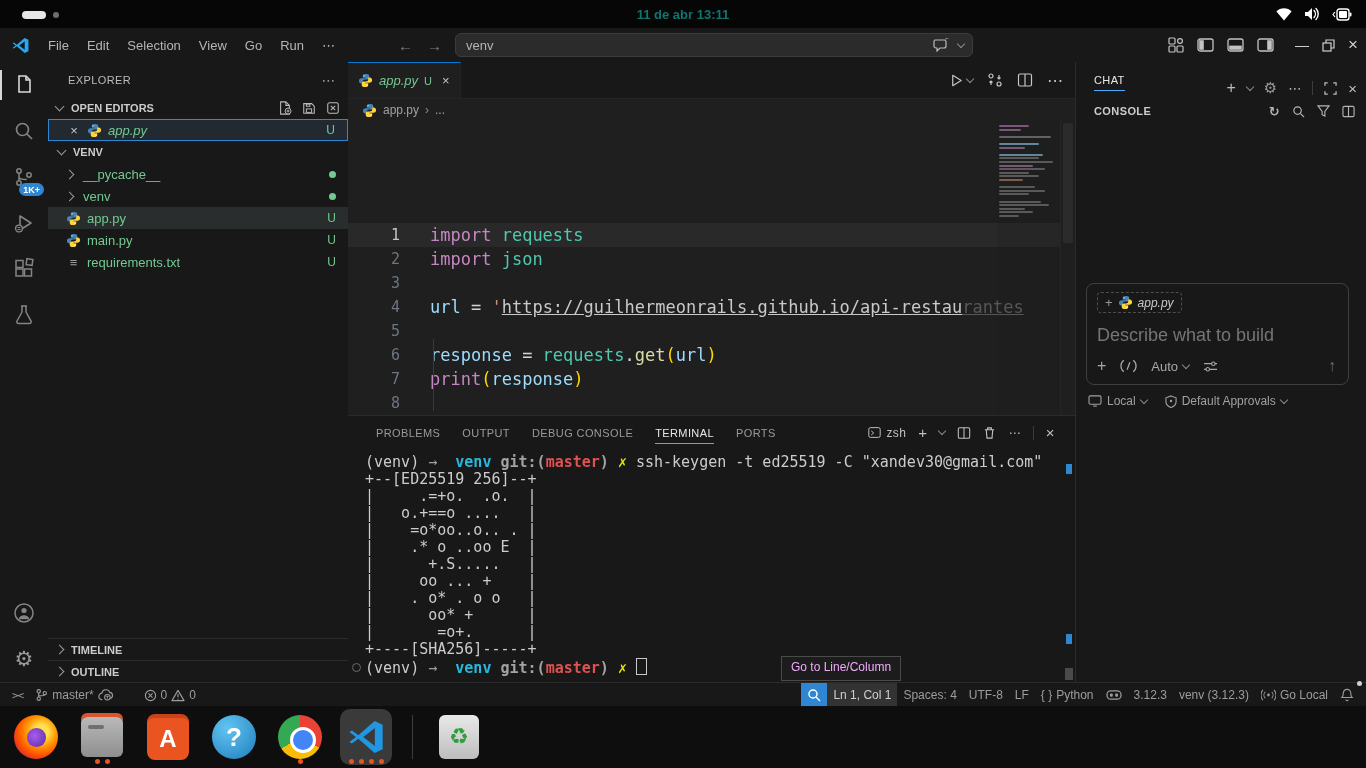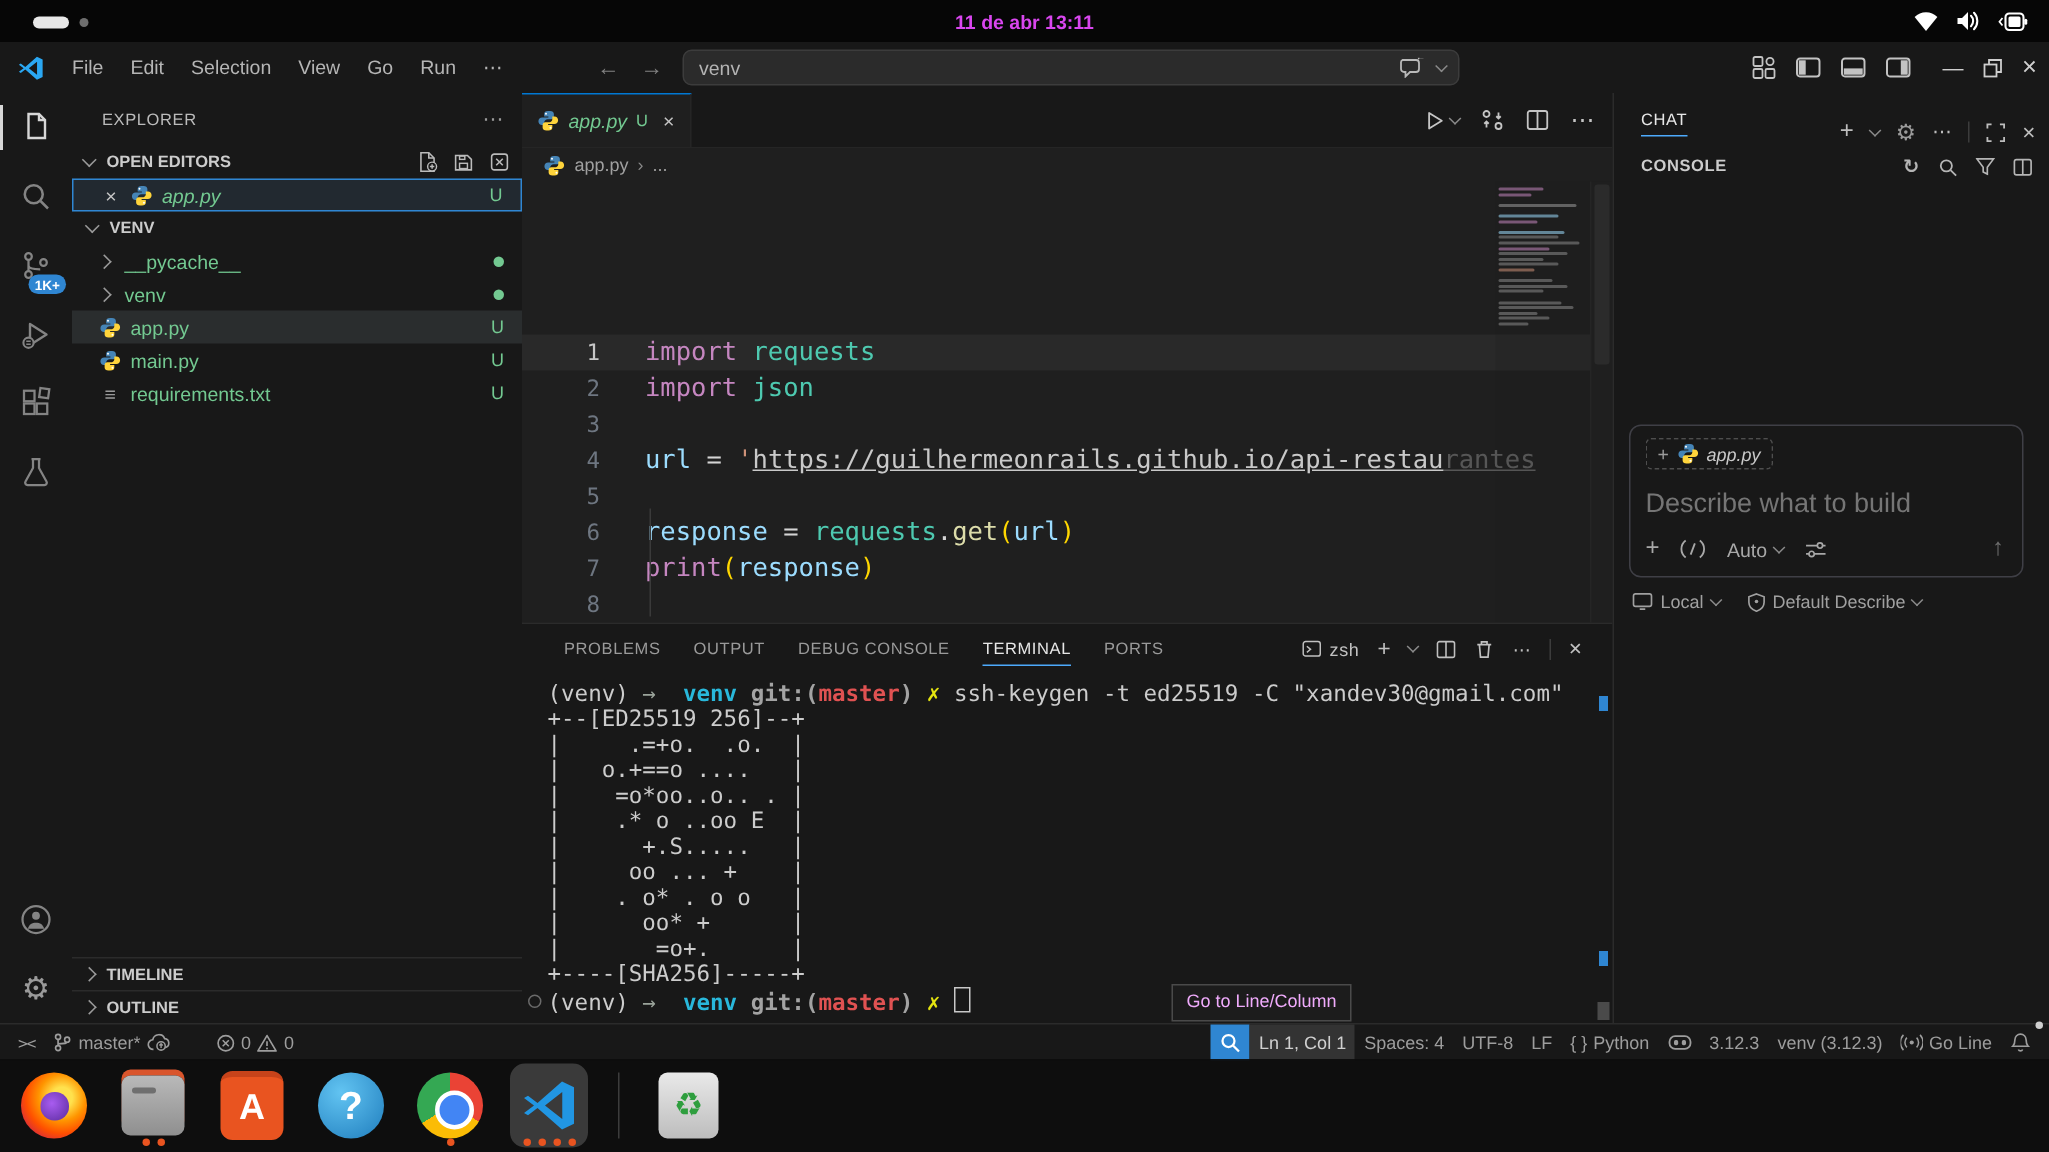--- a/index.html
+++ b/index.html
@@ -1,21 +1,21 @@
 <!DOCTYPE html>
 <html><head>
 <meta charset="utf-8">
 <style>
   html,body{margin:0;padding:0;background:#000;}
   #screen{position:relative;width:1366px;height:768px;background:#1f1f1f;overflow:hidden;
     font-family:"Liberation Sans","DejaVu Sans",sans-serif;color:#ccc;-webkit-font-smoothing:antialiased;}
   .mono{font-family:"DejaVu Sans Mono",monospace;}
   svg{display:block}
   
-  .topbar{position:absolute;inset:0 0 auto 0;height:28px;background:#060606;display:flex;align-items:center;color:#d946ef;font-size:13px;}
+  .topbar{position:absolute;inset:0 0 auto 0;height:28px;background:#060606;display:flex;align-items:center;color:#0f766e;font-size:13px;}
   .topbar .ws{position:absolute;left:22px;top:11px;display:flex;align-items:center;gap:7px;}
   .topbar .pill{width:24px;height:8px;border-radius:5px;background:#e8e8e8;display:inline-block}
   .topbar .wsdot{width:6px;height:6px;border-radius:50%;background:#6e6e6e;display:inline-block}
   .topbar .clock{position:absolute;left:0;right:0;text-align:center;font-weight:700;font-size:13px;}
   .topbar .tray{position:absolute;right:14px;top:0;height:28px;display:flex;align-items:center;gap:12px;}
   
   .titlebar{position:absolute;top:28px;left:0;width:1366px;height:34px;background:#181818;border-bottom:1px solid #2a2a2a;display:flex;align-items:center;}
   .titlebar .logo{margin:0 10px 0 11px;}
   .menus{display:flex;gap:2px;font-size:13px;color:#b5b5b5;}
   .menus span{padding:3px 8px;border-radius:5px;cursor:default}
@@ -598,21 +598,21 @@
         <span>Local</span>
           <span class="cvs"></span>
       </span>
       <span class="cfitem dd">
         <span>
             <svg width="12" height="13" viewBox="0 0 13 14">
               <path d="M6.5 1L12 3v4c0 3.5-2.5 5.5-5.5 6.5C3.5 12.5 1 10.5 1 7V3z" fill="none" stroke="#a0a0a0" stroke-width="1.2"></path>
               <circle cx="6.5" cy="6.5" r="1.3" fill="#a0a0a0"></circle>
             </svg>
           </span>
-        <span>Default Describe</span>
+        <span>Default Approvals</span>
           <span class="cvs"></span>
       </span>
     </div>
   </aside>
 
   <footer class="statusbar">
     <div class="st-left">
       <span class="st mono" style="letter-spacing:-1px;font-size:11px">&gt;&lt;</span>
       <span class="st">
         <span>
@@ -674,21 +674,21 @@
         </span>
       <span class="st">3.12.3</span>
       <span class="st">venv (3.12.3)</span>
       <span class="st">
         <span>
             <svg width="15" height="12" viewBox="0 0 16 13">
               <circle cx="8" cy="6.5" r="1.5" fill="#9d9d9d"></circle>
               <path d="M4.5 3a5 5 0 0 0 0 7M11.5 3a5 5 0 0 1 0 7M2 1a8 8 0 0 0 0 11M14 1a8 8 0 0 1 0 11" fill="none" stroke="#9d9d9d" stroke-width="1.1"></path>
             </svg>
           </span>
-        <span>Go Line</span>
+        <span>Go Local</span>
       </span>
       <span class="st belldot">
           <svg width="14" height="14" viewBox="0 0 15 15">
             <path d="M7.5 1.5a4 4 0 0 1 4 4c0 3 .8 4 1.5 4.7H2c.7-.7 1.5-1.7 1.5-4.7a4 4 0 0 1 4-4zM6 12.5a1.6 1.6 0 0 0 3 0" fill="none" stroke="#9d9d9d" stroke-width="1.2"></path>
           </svg>
         </span>
     </div>
   </footer>
 
   <div class="tooltip">Go to Line/Column</div>

